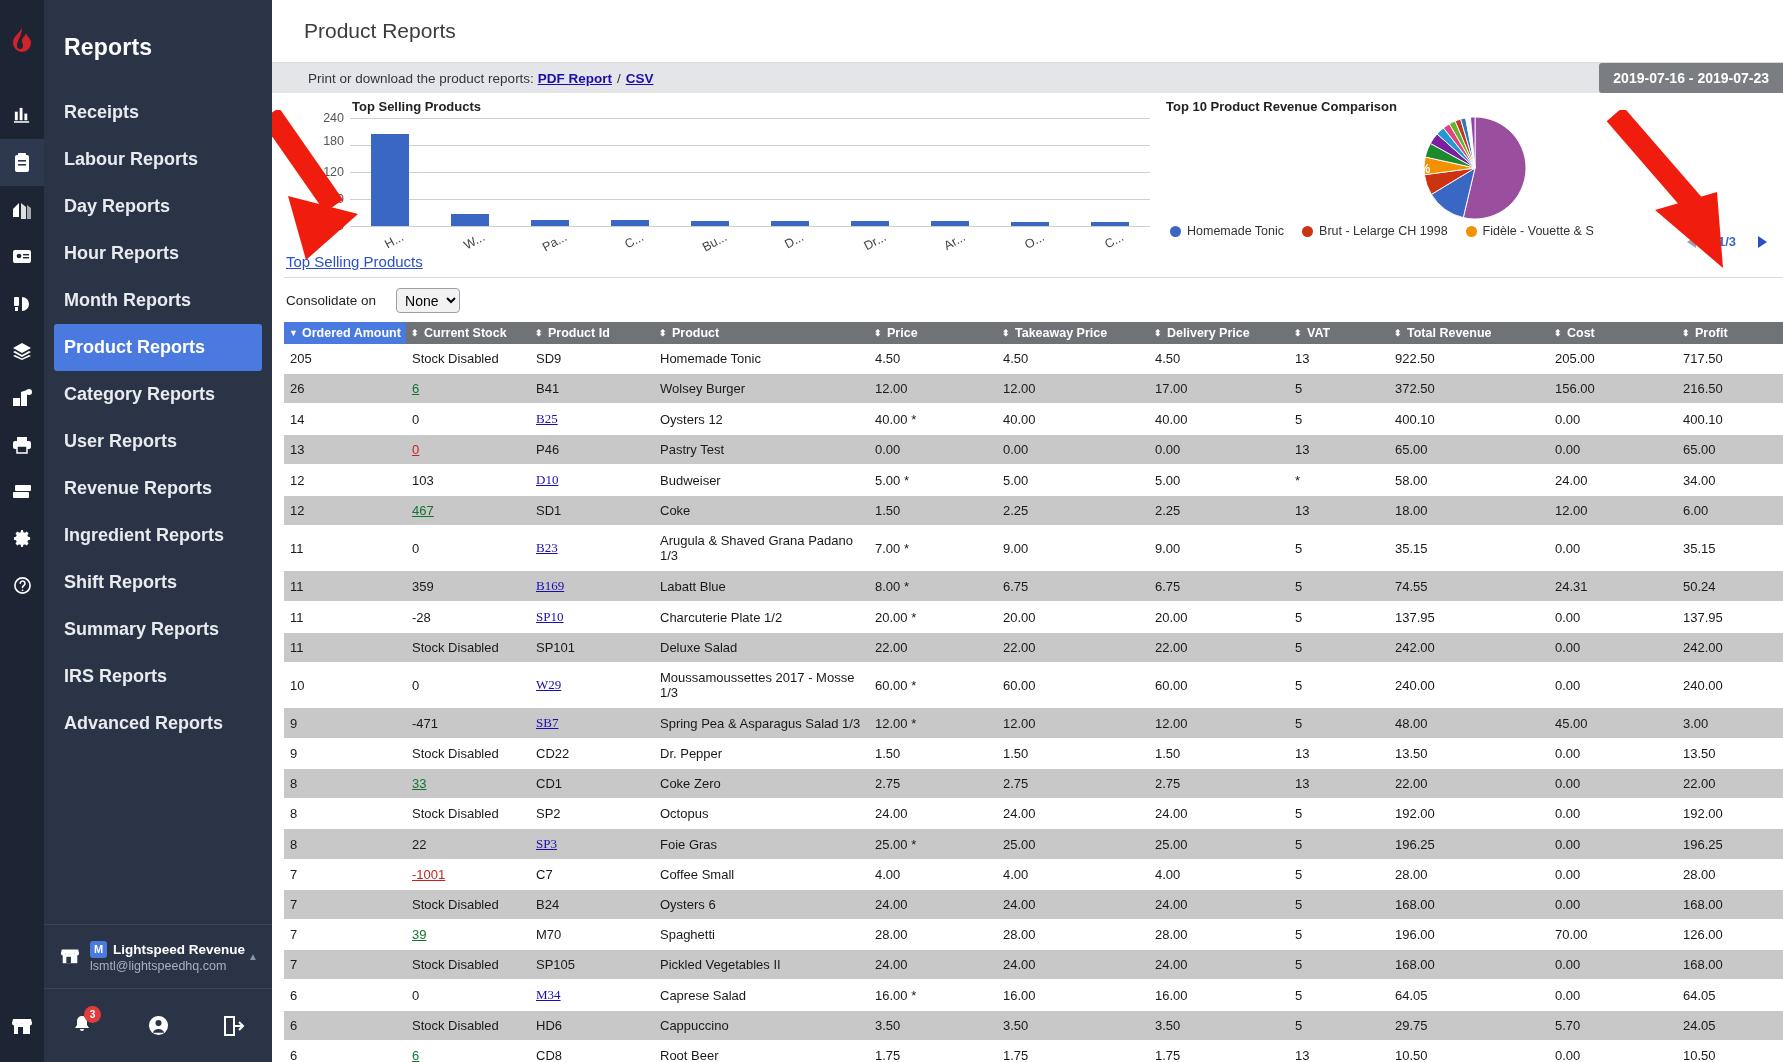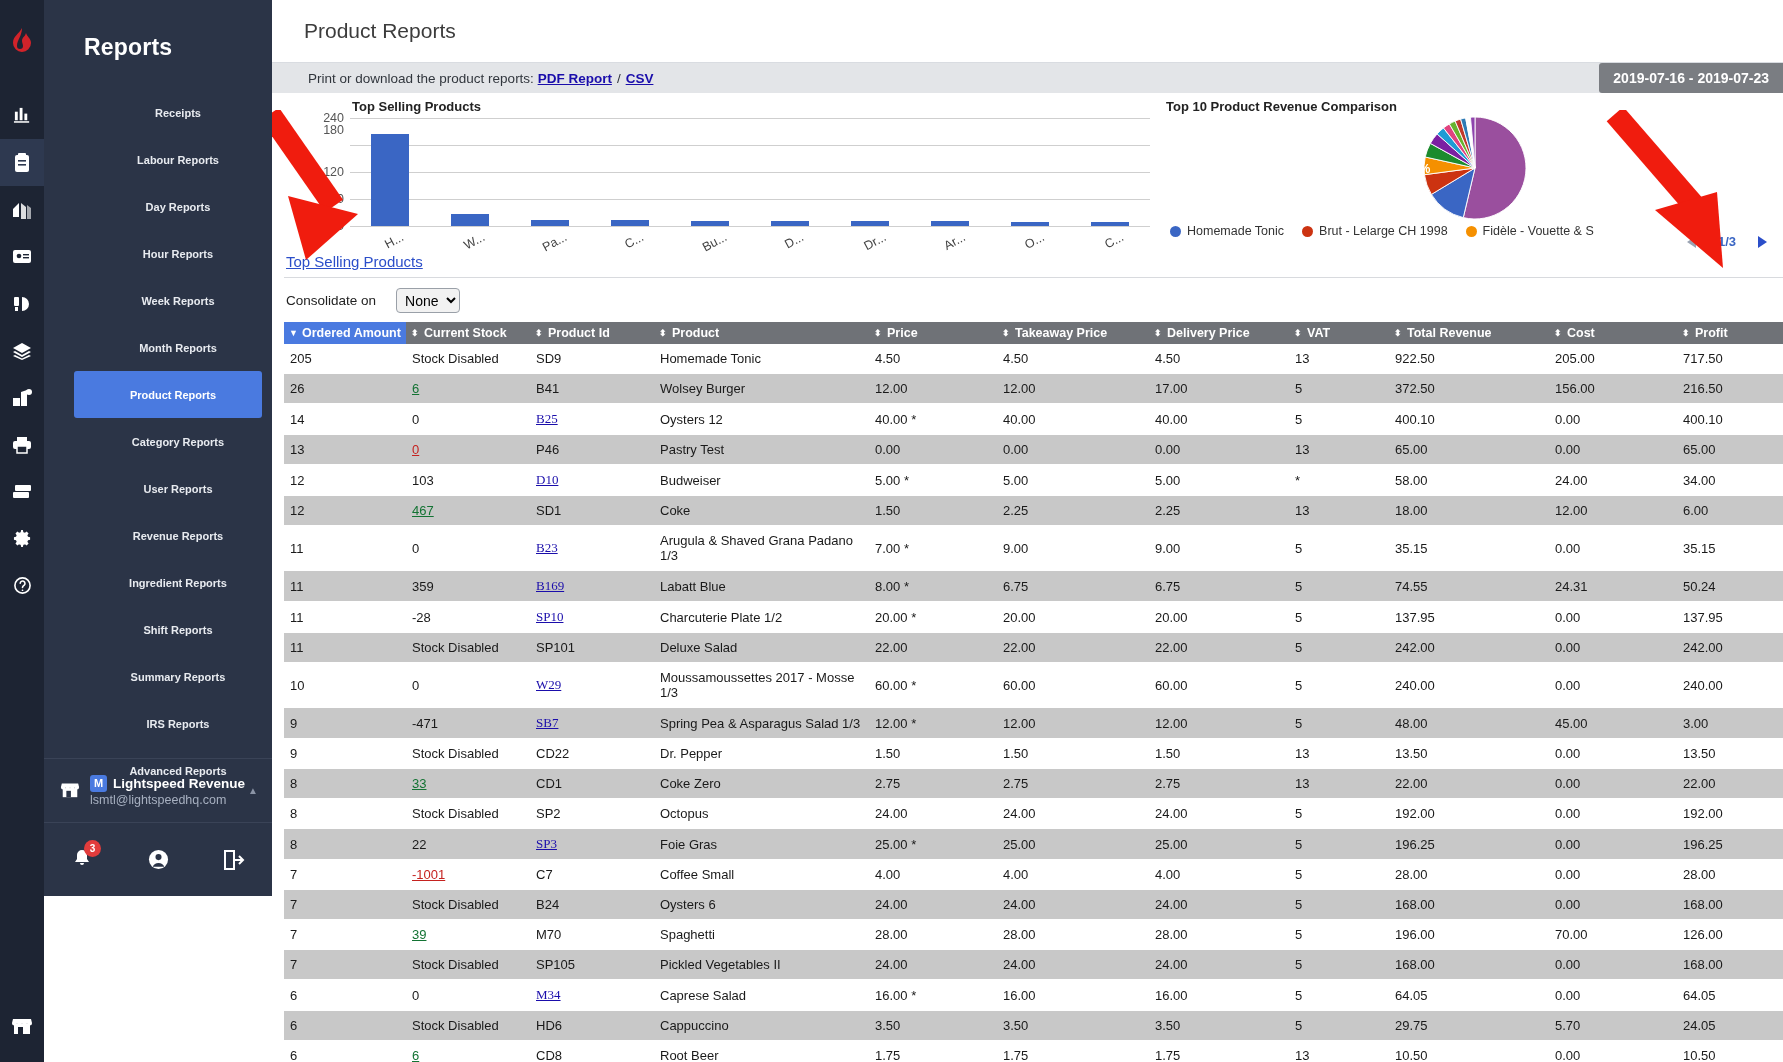--- a/index.html
+++ b/index.html
@@ -23,32 +23,32 @@
     color: #fff;
   }
   .rail-ico.active { background: #2e3950; }
   .rail-bottom {
     position: absolute; bottom: 0; left: 0; width: 44px;
     height: 74px; display: flex; align-items: center; justify-content: center;
   }
 
   
   .sidebar {
-    width: 228px; flex: 0 0 228px; height: 896px;
-    background: #2b3447; position: relative; padding-left: 20px;
+    width: 228px; flex: 0 0 228px; height: 1062px;
+    background: #2b3447; position: relative;
   }
   .sidebar-title {
     color: #fff; font-size: 23px; font-weight: bold;
     padding: 34px 0 0 20px; letter-spacing: .2px;
   }
   .nav { margin-top: 28px; }
   .nav-item {
     height: 47px; display: flex; align-items: center;
-    padding-left: 20px; color: #e8ebf0; font-size: 11px;
-    font-weight: 600; cursor: pointer; justify-content: center;
+    padding-left: 20px; color: #e8ebf0; font-size: 18px;
+    font-weight: 600; cursor: pointer;
   }
   .nav-item.active { background: #4a7ae0; color: #fff; border-radius: 3px;
     margin: 0 10px 0 10px; padding-left: 10px; }
   .side-footer {
     position: absolute; bottom: 74px; left: 0; width: 228px;
     height: 64px; border-top: 1px solid #3a4357;
     display: flex; align-items: center; padding-left: 16px;
   }
   .store-ico { color: #fff; margin-right: 10px; }
   .store-meta { flex: 1; }
@@ -271,23 +271,20 @@
         <span>Receipts</span>
       </div>
     <div class="nav-item">
         <span>Labour Reports</span>
       </div>
     <div class="nav-item">
         <span>Day Reports</span>
       </div>
     <div class="nav-item">
         <span>Hour Reports</span>
-      </div>
-    <div class="nav-item">
-        <span>Week Reports</span>
       </div>
     <div class="nav-item">
         <span>Month Reports</span>
       </div>
     <div class="nav-item active">
         <span>Product Reports</span>
       </div>
     <div class="nav-item">
         <span>Category Reports</span>
       </div>
@@ -375,21 +372,21 @@
     <div class="chart-left">
       <div class="chart-title">Top Selling Products</div>
       <div class="plot" id="plot">
           <div class="gridline" style="top: 108px;"></div>
           <div class="ytick" style="top: 108px;">0</div>
           <div class="gridline" style="top: 81px;"></div>
           <div class="ytick" style="top: 81px;">60</div>
           <div class="gridline" style="top: 54px;"></div>
           <div class="ytick" style="top: 54px;">120</div>
           <div class="gridline" style="top: 27px;"></div>
-          <div class="ytick" style="top: 12px;">180</div>
+          <div class="ytick" style="top: 23px;">180</div>
           <div class="gridline" style="top: 0px;"></div>
           <div class="ytick" style="top: 0px;">240</div>
           <div class="bars">
             <div class="barcell">
               <div class="bar" title="H...: 205" style="height: 92.25px; background: rgb(58, 102, 196);"></div>
             </div>
             <div class="barcell">
               <div class="bar" title="W...: 26" style="height: 11.7px; background: rgb(58, 102, 196);"></div>
             </div>
             <div class="barcell">

